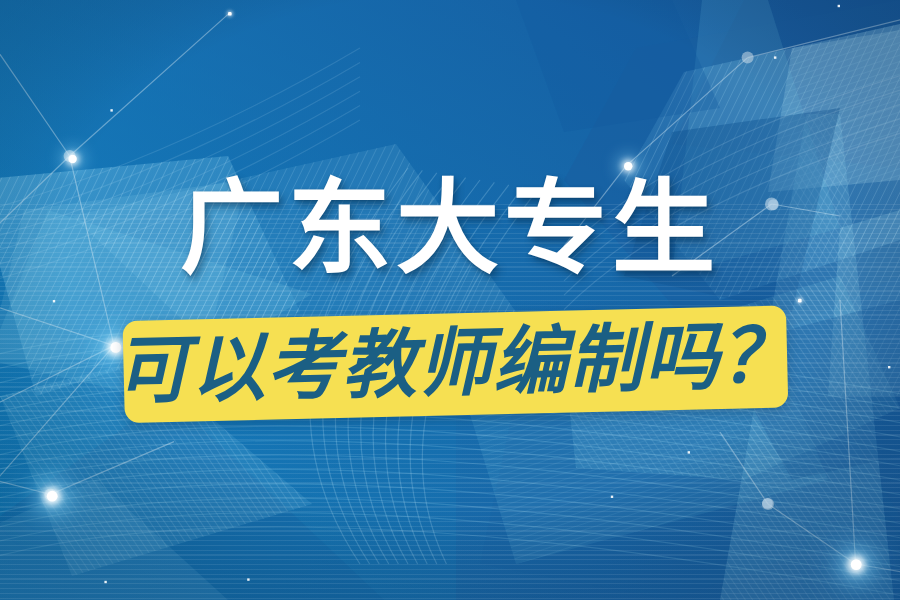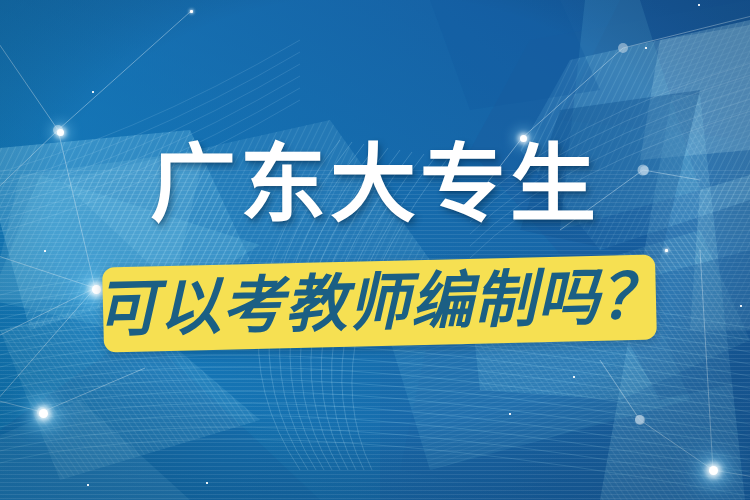--- a/index.html
+++ b/index.html
@@ -76,21 +76,21 @@
   
   #headline {
     position:absolute;
     left:0; top:148px;
     width:750px;
     text-align:center;
     z-index:20;
   }
   #headline .zh {
     display:inline-block;
-    font-family:Liberation Mono, monospace;
+    font-family:Liberation Sans, sans-serif;
     font-weight:bold;
     font-size:86px;
     line-height:1;
     letter-spacing:4px;
     color:#ffffff;
     text-shadow:
        3px 4px 6px rgba(4,46,80,0.45),
        0 1px 2px rgba(4,46,80,0.35);
     white-space:nowrap;
     text-align:right;

